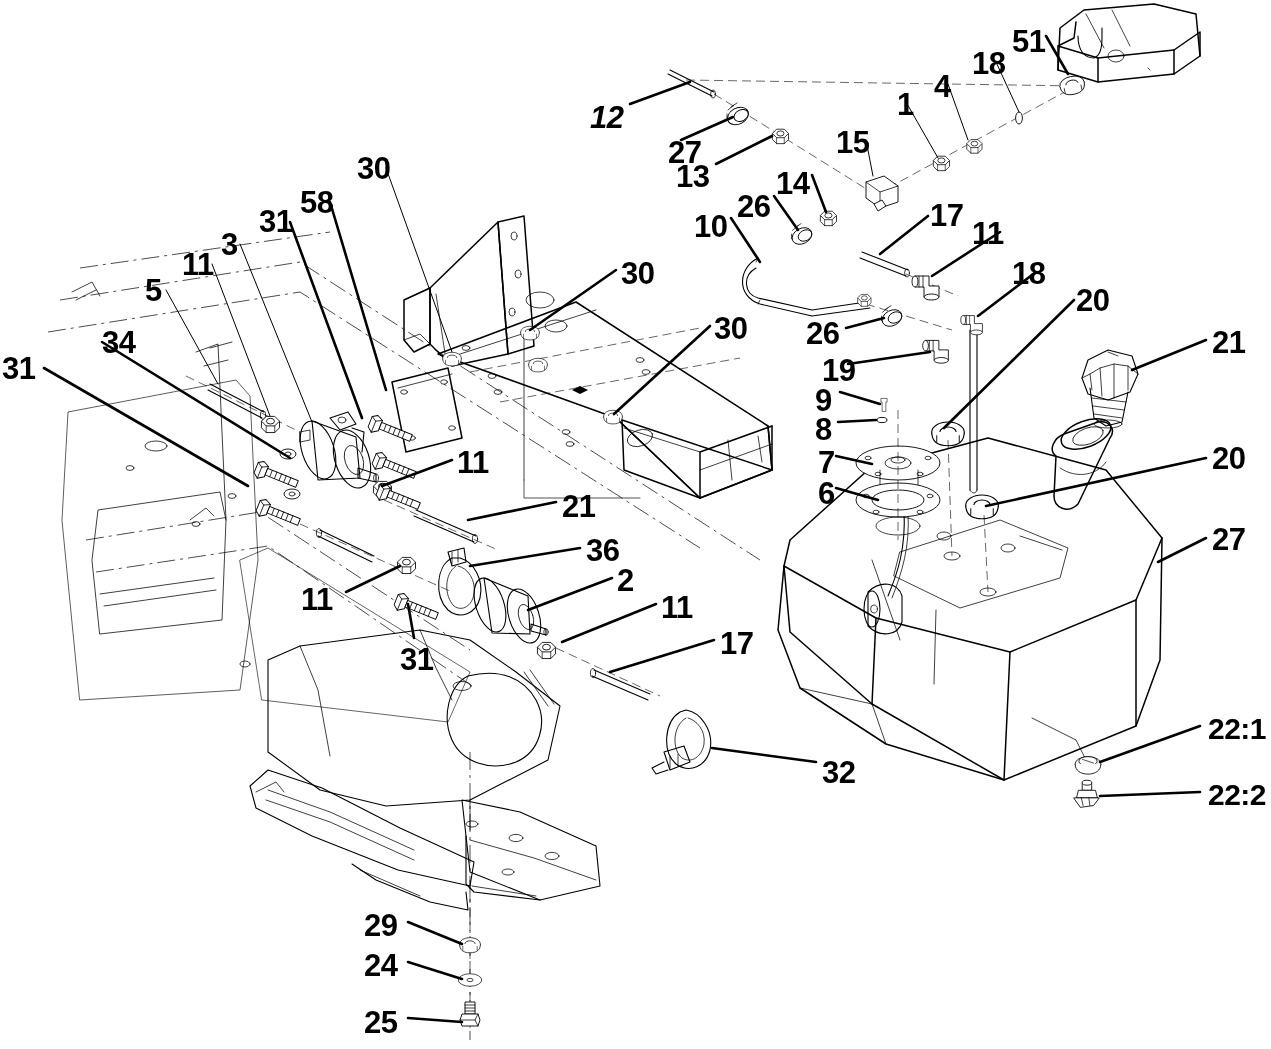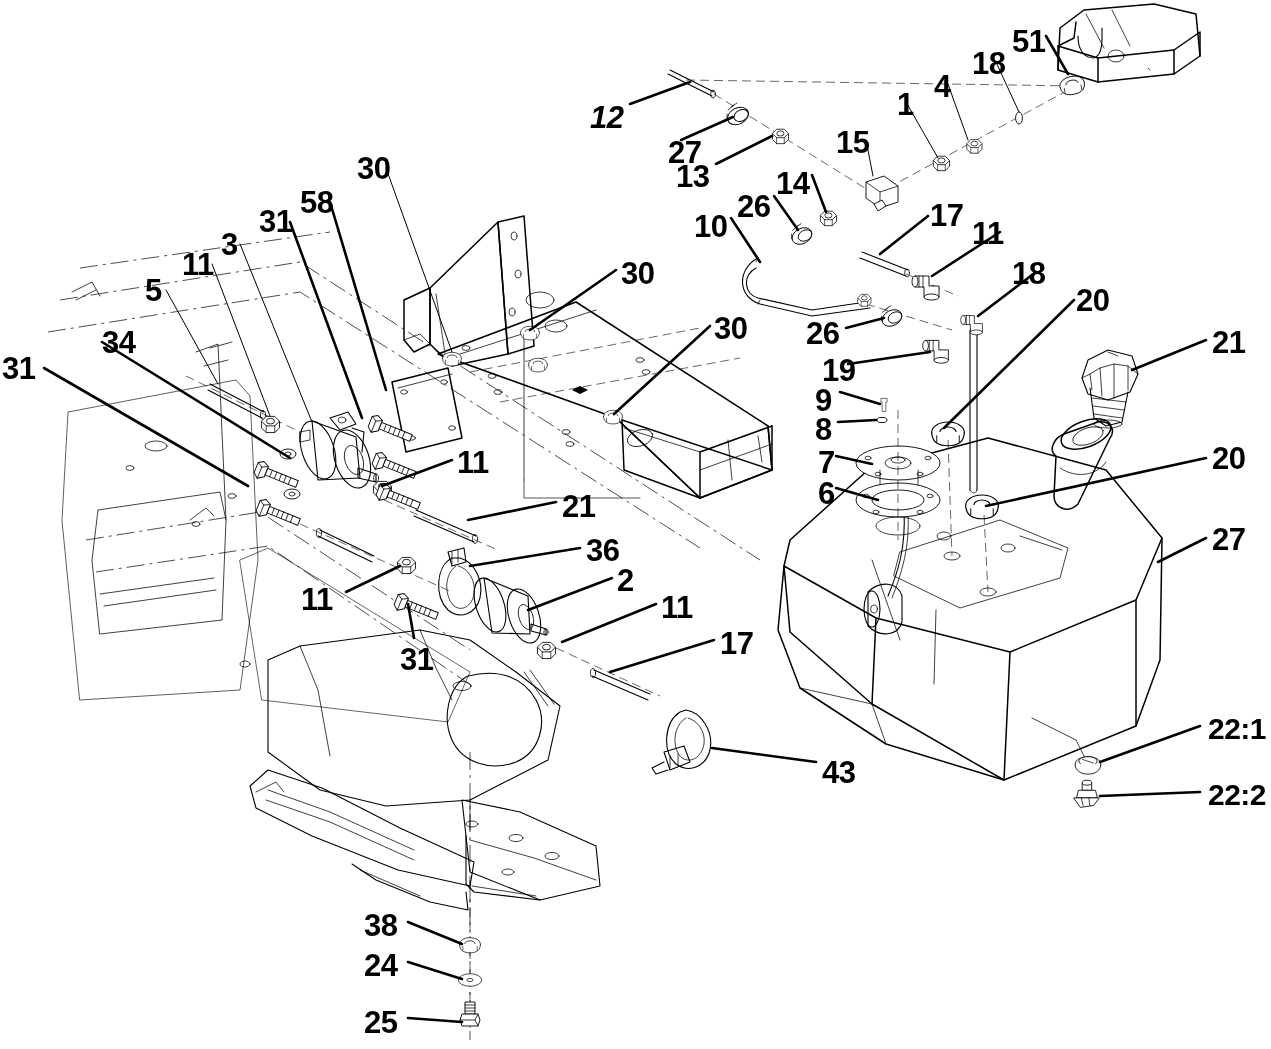--- a/index.html
+++ b/index.html
@@ -581,21 +581,21 @@
       <div class="callout" style="left: 58px; top: 327px; margin-left: 44px;">34</div>
       <div class="callout" style="left: 2px; top: 353px;">31</div>
       <div class="callout" style="left: 457px; top: 447px;">11</div>
       <div class="callout" style="left: 562px; top: 491px;">21</div>
       <div class="callout" style="left: 586px; top: 535px;">36</div>
       <div class="callout" style="left: 617px; top: 565px;">2</div>
       <div class="callout" style="left: 301px; top: 584px;">11</div>
       <div class="callout" style="left: 400px; top: 644px;">31</div>
       <div class="callout" style="left: 661px; top: 592px;">11</div>
       <div class="callout" style="left: 720px; top: 628px;">17</div>
-      <div class="callout" style="left: 822px; top: 757px;">43</div>
+      <div class="callout" style="left: 822px; top: 757px;">32</div>
       <div class="callout sub" style="left: 1208px; top: 714px;">22:1</div>
       <div class="callout sub" style="left: 1208px; top: 780px;">22:2</div>
-      <div class="callout" style="left: 364px; top: 910px;">38</div>
+      <div class="callout" style="left: 364px; top: 910px;">29</div>
       <div class="callout" style="left: 364px; top: 950px;">24</div>
       <div class="callout" style="left: 364px; top: 1007px;">25</div>
     </div>
 
 </div>
 
 </body></html>

